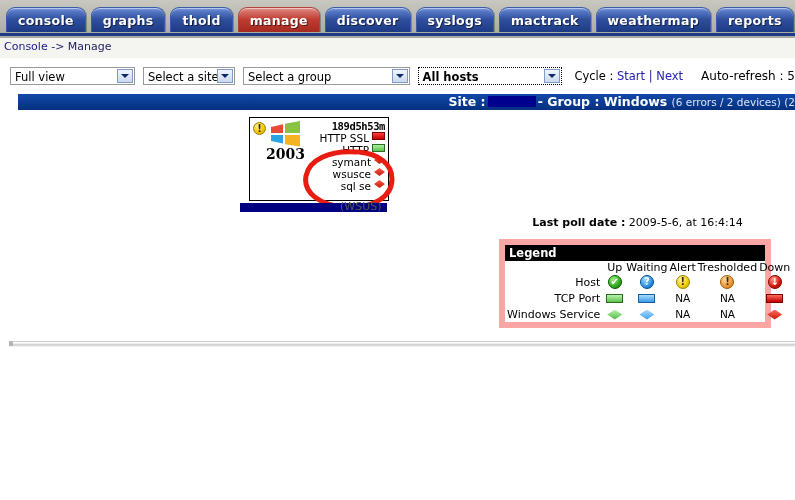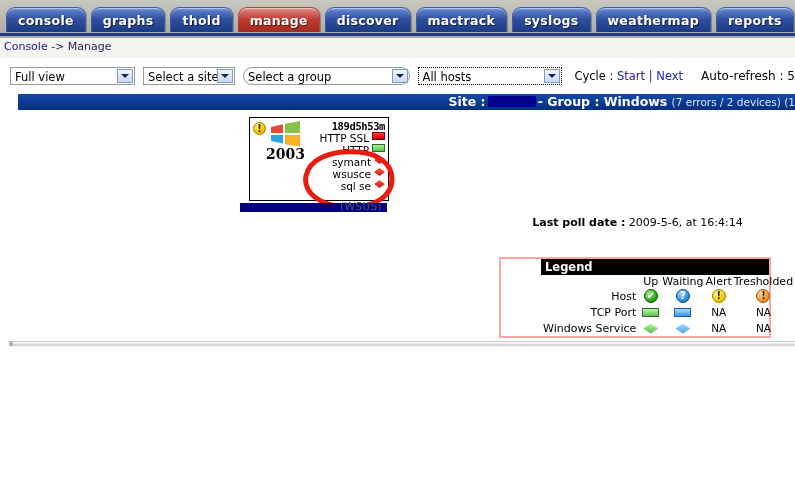--- a/index.html
+++ b/index.html
@@ -91,39 +91,39 @@
     font-size: 11.5px;
     color: #000;
     line-height: 18px;
     padding-left: 4px;
     padding-right: 20px;
     box-sizing: border-box;
     margin-right: 8px;
     cursor: pointer;
     display: inline-block;
   }
-  .sel.focus { border: 1px dotted #000; }
+  .sel.focus { border: 1px dotted #000; font-weight: bold; }
   .sel .arrowbox {
     position: absolute; right: 1px; top: 1px;
     width: 16px; height: 14px;
     background: linear-gradient(#f2f5fb, #ccd8ee);
     border: 1px solid #7f9bc8;
     box-sizing: border-box;
     display: flex; align-items: center; justify-content: center;
   }
   .sel .arrowbox::after {
     content: "";
     width: 0; height: 0;
     border-left: 4px solid transparent;
     border-right: 4px solid transparent;
     border-top: 4px solid #0b2a66;
   }
   .sel-full { width: 131px; }
   .sel-site { width: 92px; }
-  .sel-group { width: 175px; border-radius: 9px; }
+  .sel-group { width: 175px; }
   .sel-hosts { width: 152px; }
 
   .cyclewrap {
     font-size: 11.5px;
     color: #000;
     margin-left: 4px;
     margin-right: 18px;
     font-family: "DejaVu Sans", "Liberation Sans", sans-serif;
   }
   .cyclewrap .lbl { color: #000; }
@@ -249,26 +249,25 @@
     position: absolute; left: 500px; top: 216px;
     width: 275px;
     text-align: center;
     font-size: 11px;
     color: #000;
   }
   .lastpoll b { font-weight: bold; }
 
   
   .legend {
-    position: absolute; left: 499px; top: 257px;
+    position: absolute; left: 499px; top: 239px;
     width: 272px;
-    border: 2px solid #fca5a5;
+    border: 6px solid #fca5a5;
     background: #ffffff;
     box-sizing: border-box;
-    padding-left: 40px;
   }
   .legend-title {
     background: #000000;
     color: #ffffff;
     font-size: 11.5px;
     font-weight: bold;
     padding: 1px 4px;
     line-height: 14px;
   }
   .legend table {
@@ -342,24 +341,24 @@
         <div class="tab blue">
           <span>thold</span>
         </div>
         <div class="tab red">
           <span>manage</span>
         </div>
         <div class="tab blue">
           <span>discover</span>
         </div>
         <div class="tab blue">
+          <span>syslogs</span>
+        </div>
+        <div class="tab blue">
           <span>mactrack</span>
-        </div>
-        <div class="tab blue">
-          <span>syslogs</span>
         </div>
         <div class="tab blue">
           <span>weathermap</span>
         </div>
         <div class="tab blue">
           <span>reports</span>
         </div>
       </div>
     <div class="underline"></div>
   </div>
@@ -397,21 +396,21 @@
       <a>Next</a>
     </div>
 
     <div class="refreshwrap">Auto-refresh : 5</div>
   </div>
 
   <div class="sitebar">
     <span class="inner">
       <span>Site :</span><span class="redacted"></span><span>- Group :</span>
       <span>Windows</span>
-      <span class="sub">(7 errors / 2 devices) (1</span>
+      <span class="sub">(6 errors / 2 devices) (2</span>
     </span>
   </div>
 
   <div class="hostcard">
     <div class="hc-left">
       <div class="warn-icon">!</div>
       <svg class="win-logo" viewBox="0 0 32 26">
         <path d="M1 6 L13 3.2 L13 12 L1 12 Z" fill="#e84a3a"></path>
         <path d="M15 2.8 L30 0 L30 12 L15 12 Z" fill="#86c441"></path>
         <path d="M1 14 L13 14 L13 22.6 L1 20 Z" fill="#2aa3e0"></path>

